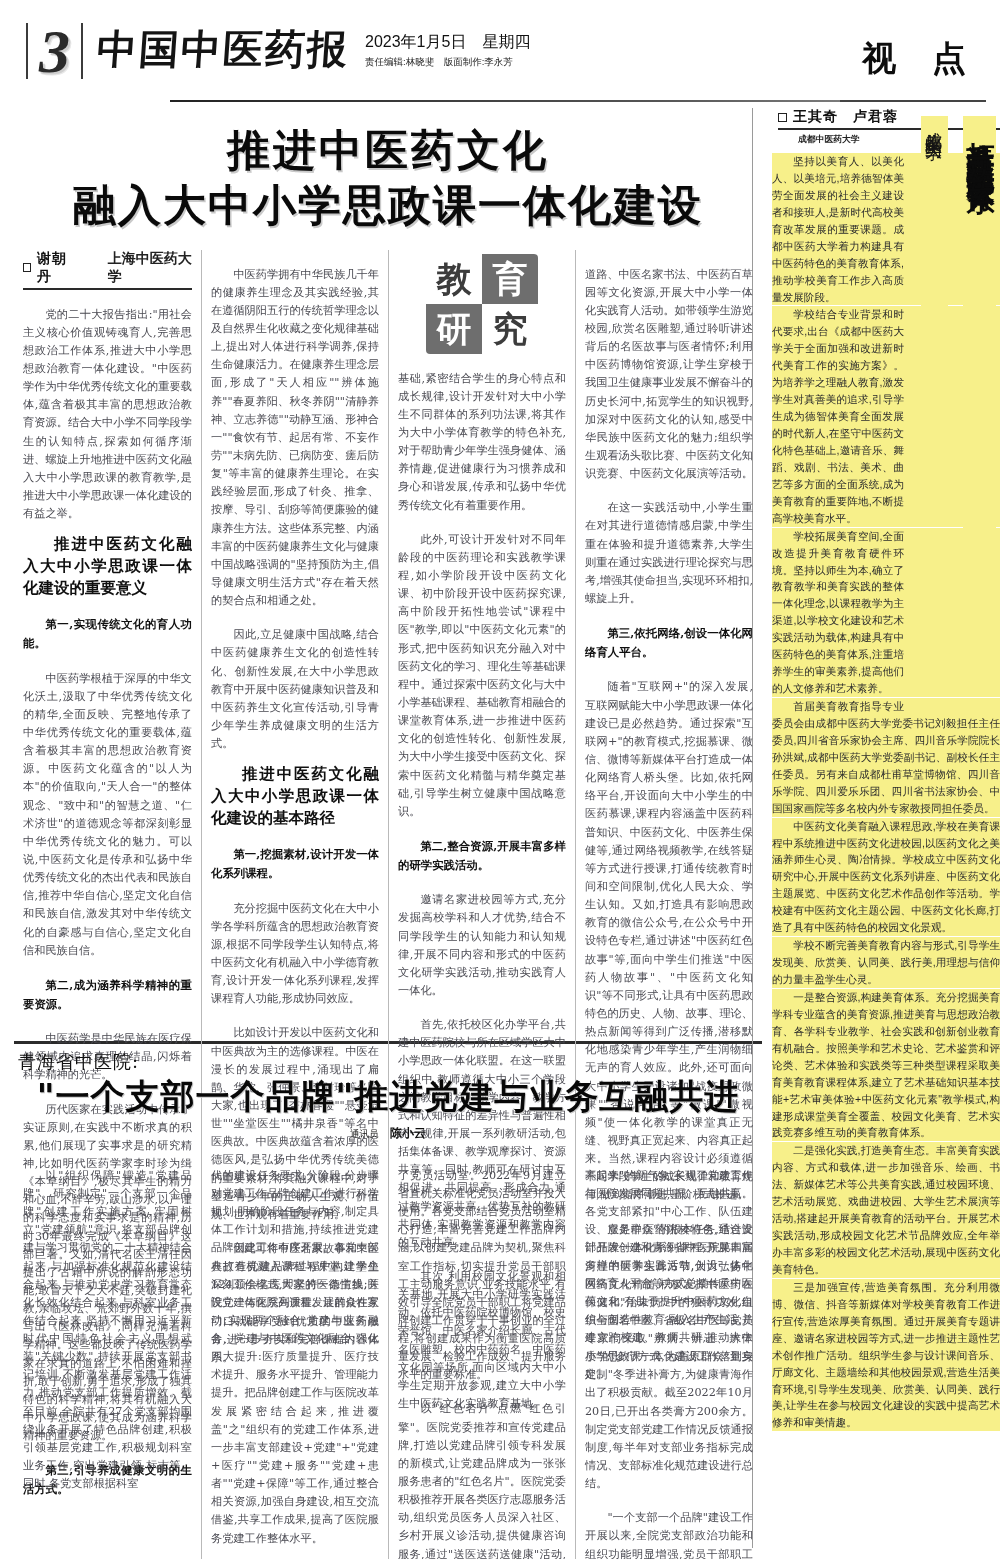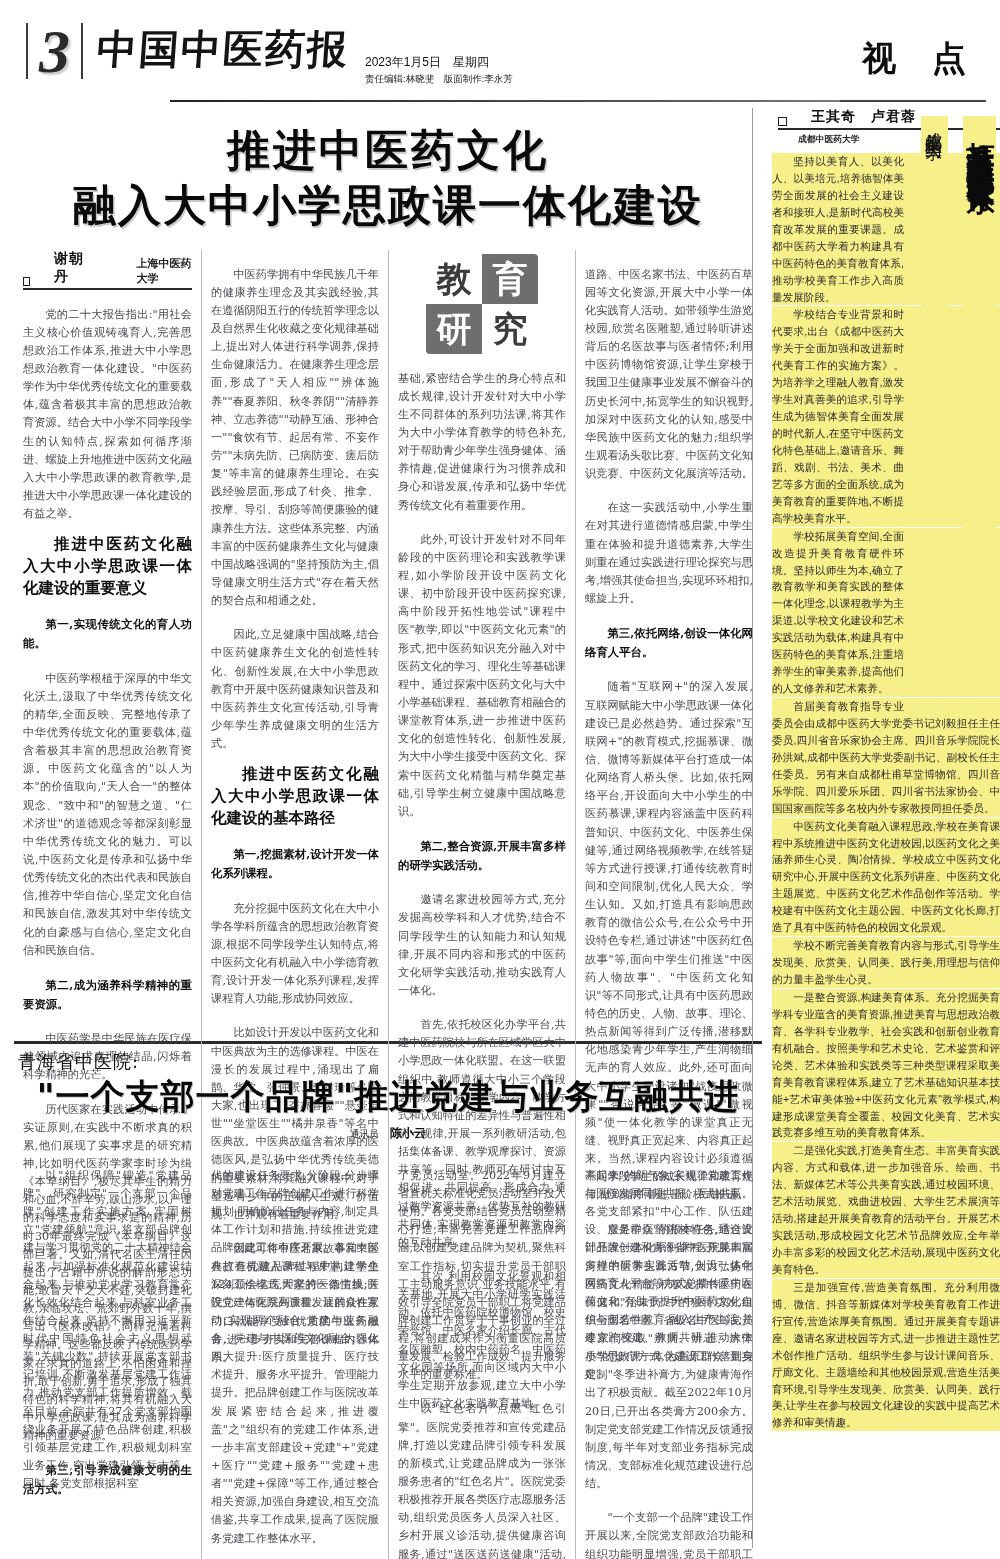--- a/index.html
+++ b/index.html
@@ -42,21 +42,21 @@
     color:#141414;
     transform:skewX(-4deg);
     white-space:nowrap;
   }
   .issue-meta {
     margin-left:16px; margin-top:12px;
     font-family:"Liberation Sans","DejaVu Sans",sans-serif;
     line-height:1.55;
     white-space:nowrap;
   }
-  .issue-date { font-size:12px; color:#111;margin-top:23px; }
+  .issue-date { font-size:16px; color:#111; }
   .issue-credits { font-size:9.5px; color:#222; }
   .section-title {
     position:absolute; right:22px; top:36px;
     font-size:34px; font-weight:700; letter-spacing:12px;
     font-family:"DejaVu Serif",serif;
     color:#0d0d0d;
   }
   .mast-rule {
     position:absolute; left:170px; right:14px; top:100px;
     height:2px; background:linear-gradient(to right,#222,#555 60%,#999);
@@ -104,34 +104,34 @@
   .cols4 {
     display:flex; gap:0; margin-top:10px;
   }
   .col {
     width:187px; padding:0 9px;
     position:relative;
   }
   .col + .col { border-left:1px solid #b9b9b9; }
 
   .byline {
-    display:flex; align-items:flex-end; gap:22px;
+    display:flex; align-items:center; gap:4px;
     border-bottom:2px solid #2a2a2a;
     padding-bottom:2px; margin-bottom:9px;
   }
   .byline .box {
     display:inline-block; width:9px; height:9px;
     border:1.4px solid #222; margin-right:2px;
   }
   .byline .names {
     font-size:14px; font-weight:700; letter-spacing:1px;
     font-family:"DejaVu Sans",sans-serif; color:#111;
   }
   .byline .affil {
-    font-size:11px; font-weight:700; color:#222;
+    font-size:14px; font-weight:700; color:#222;
     font-family:"DejaVu Sans",sans-serif;
     margin-left:28px;
   }
 
   p.body {
     font-size:11.2px;
     line-height:1.62;
     text-align:justify;
     text-justify:inter-ideograph;
     margin:16px 0 1px 0;

